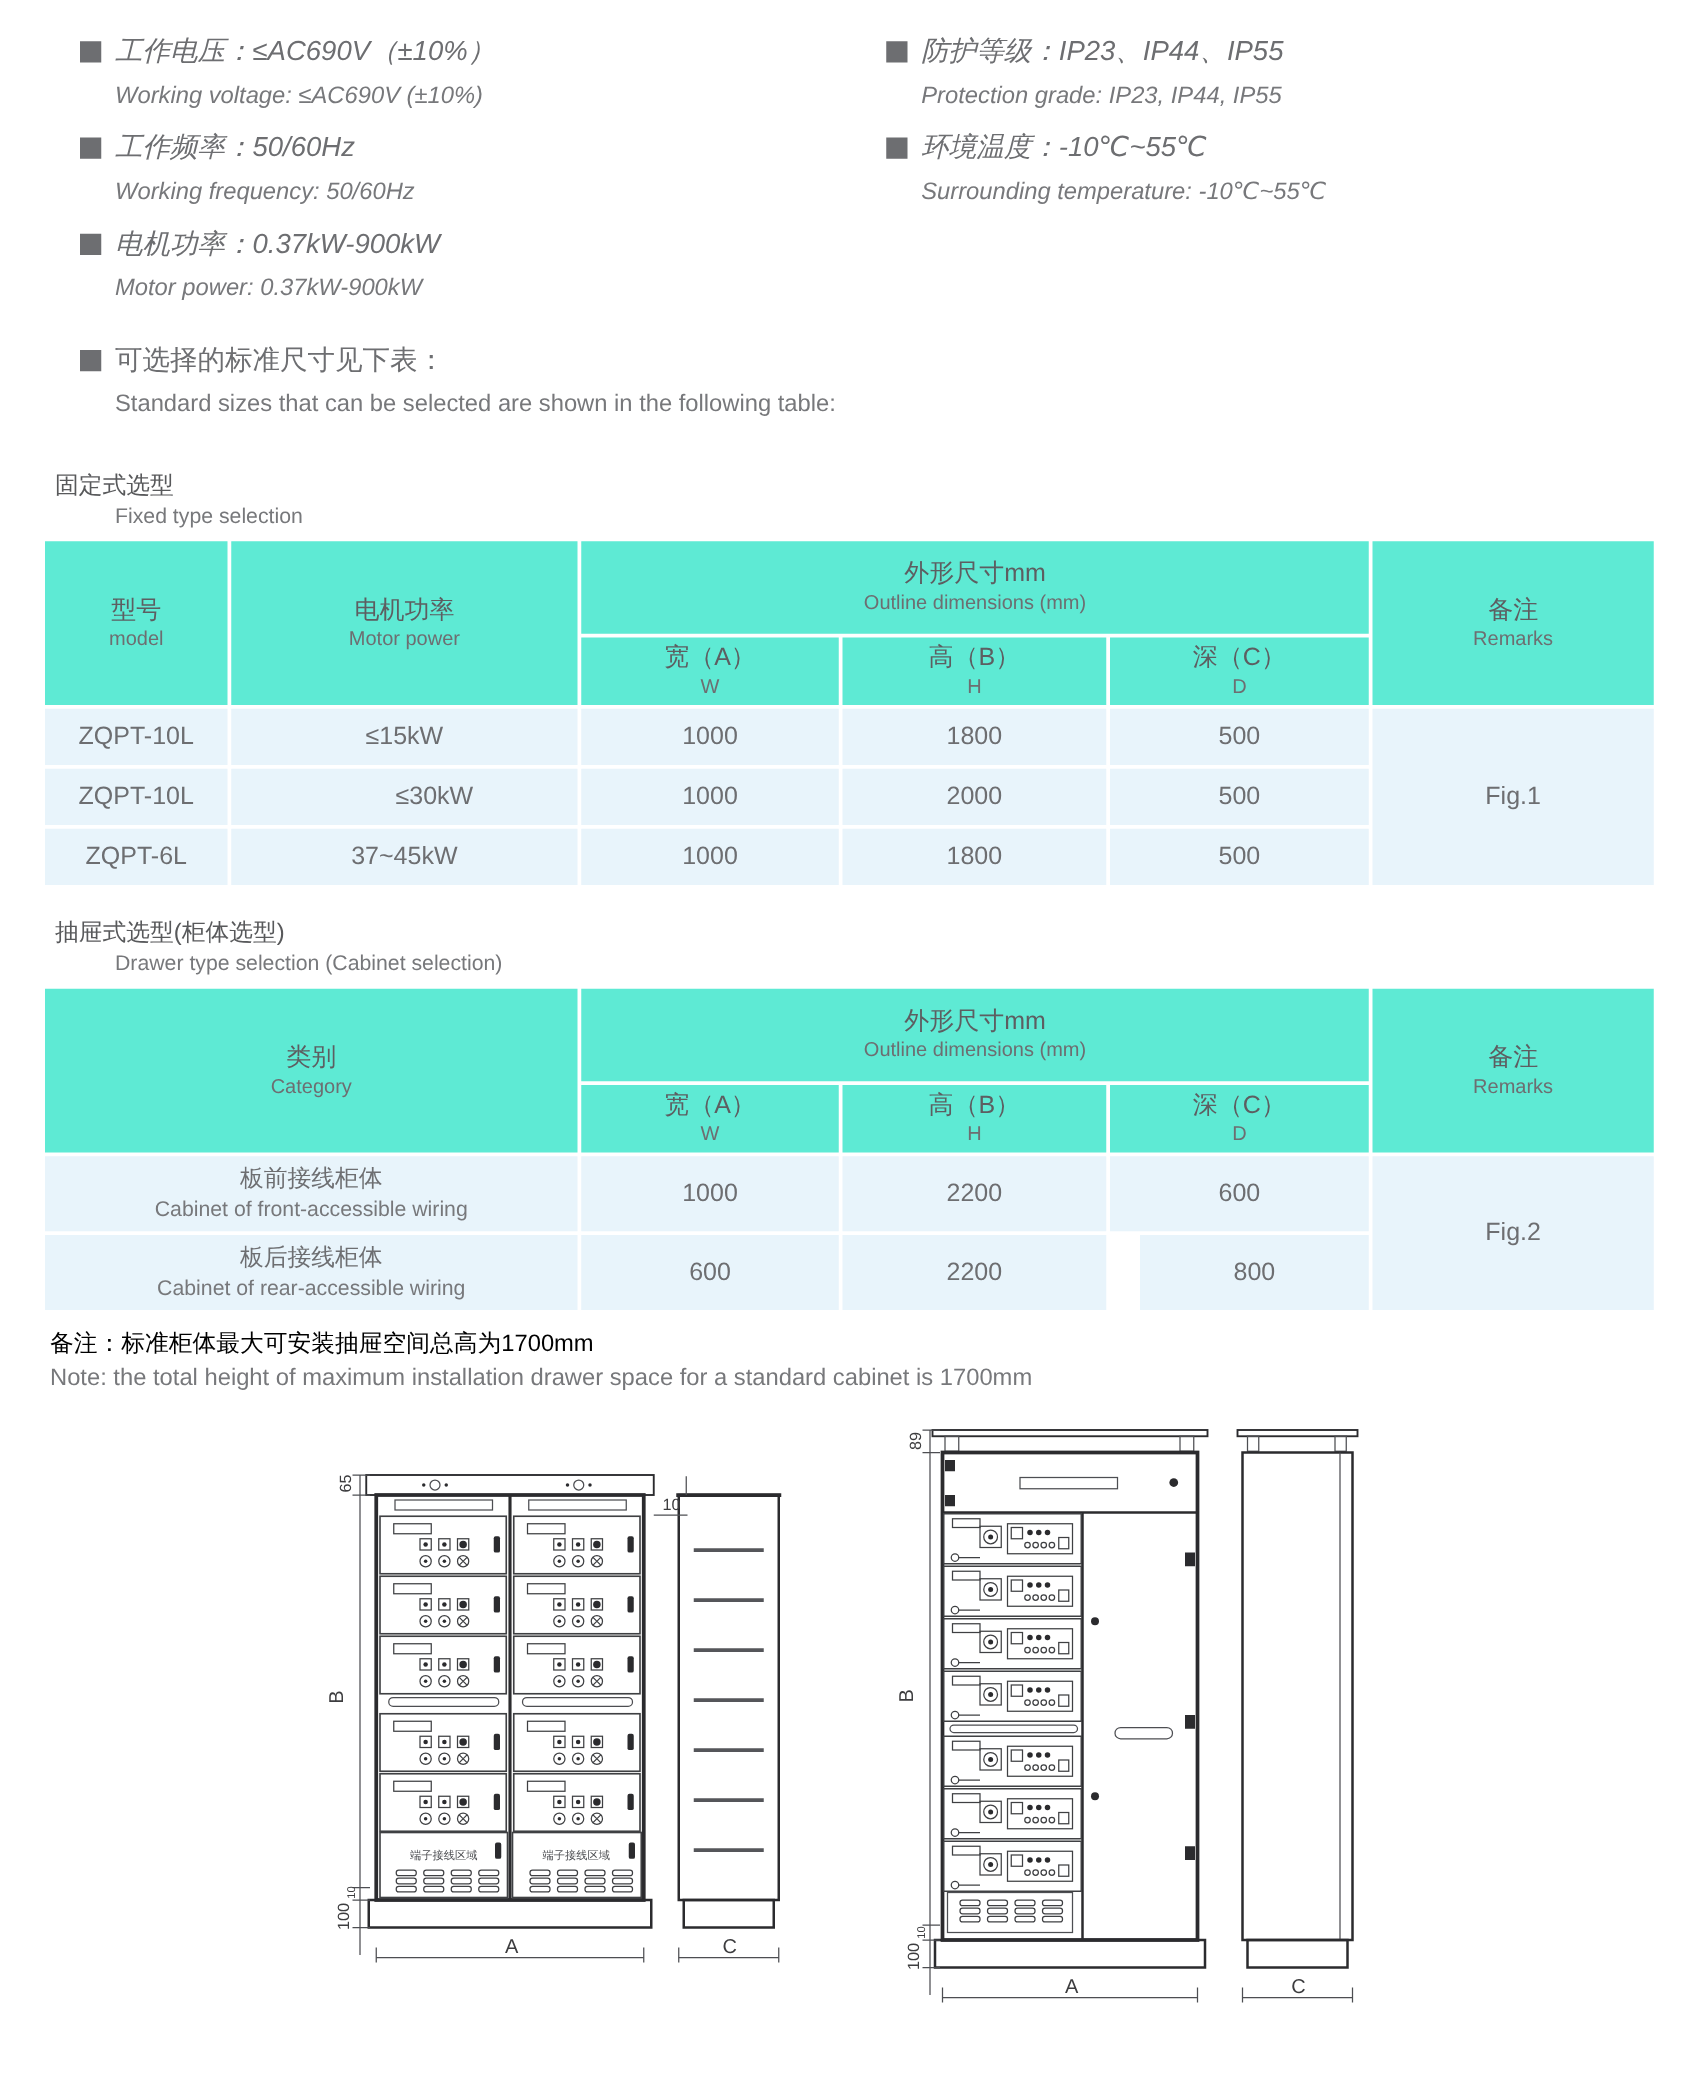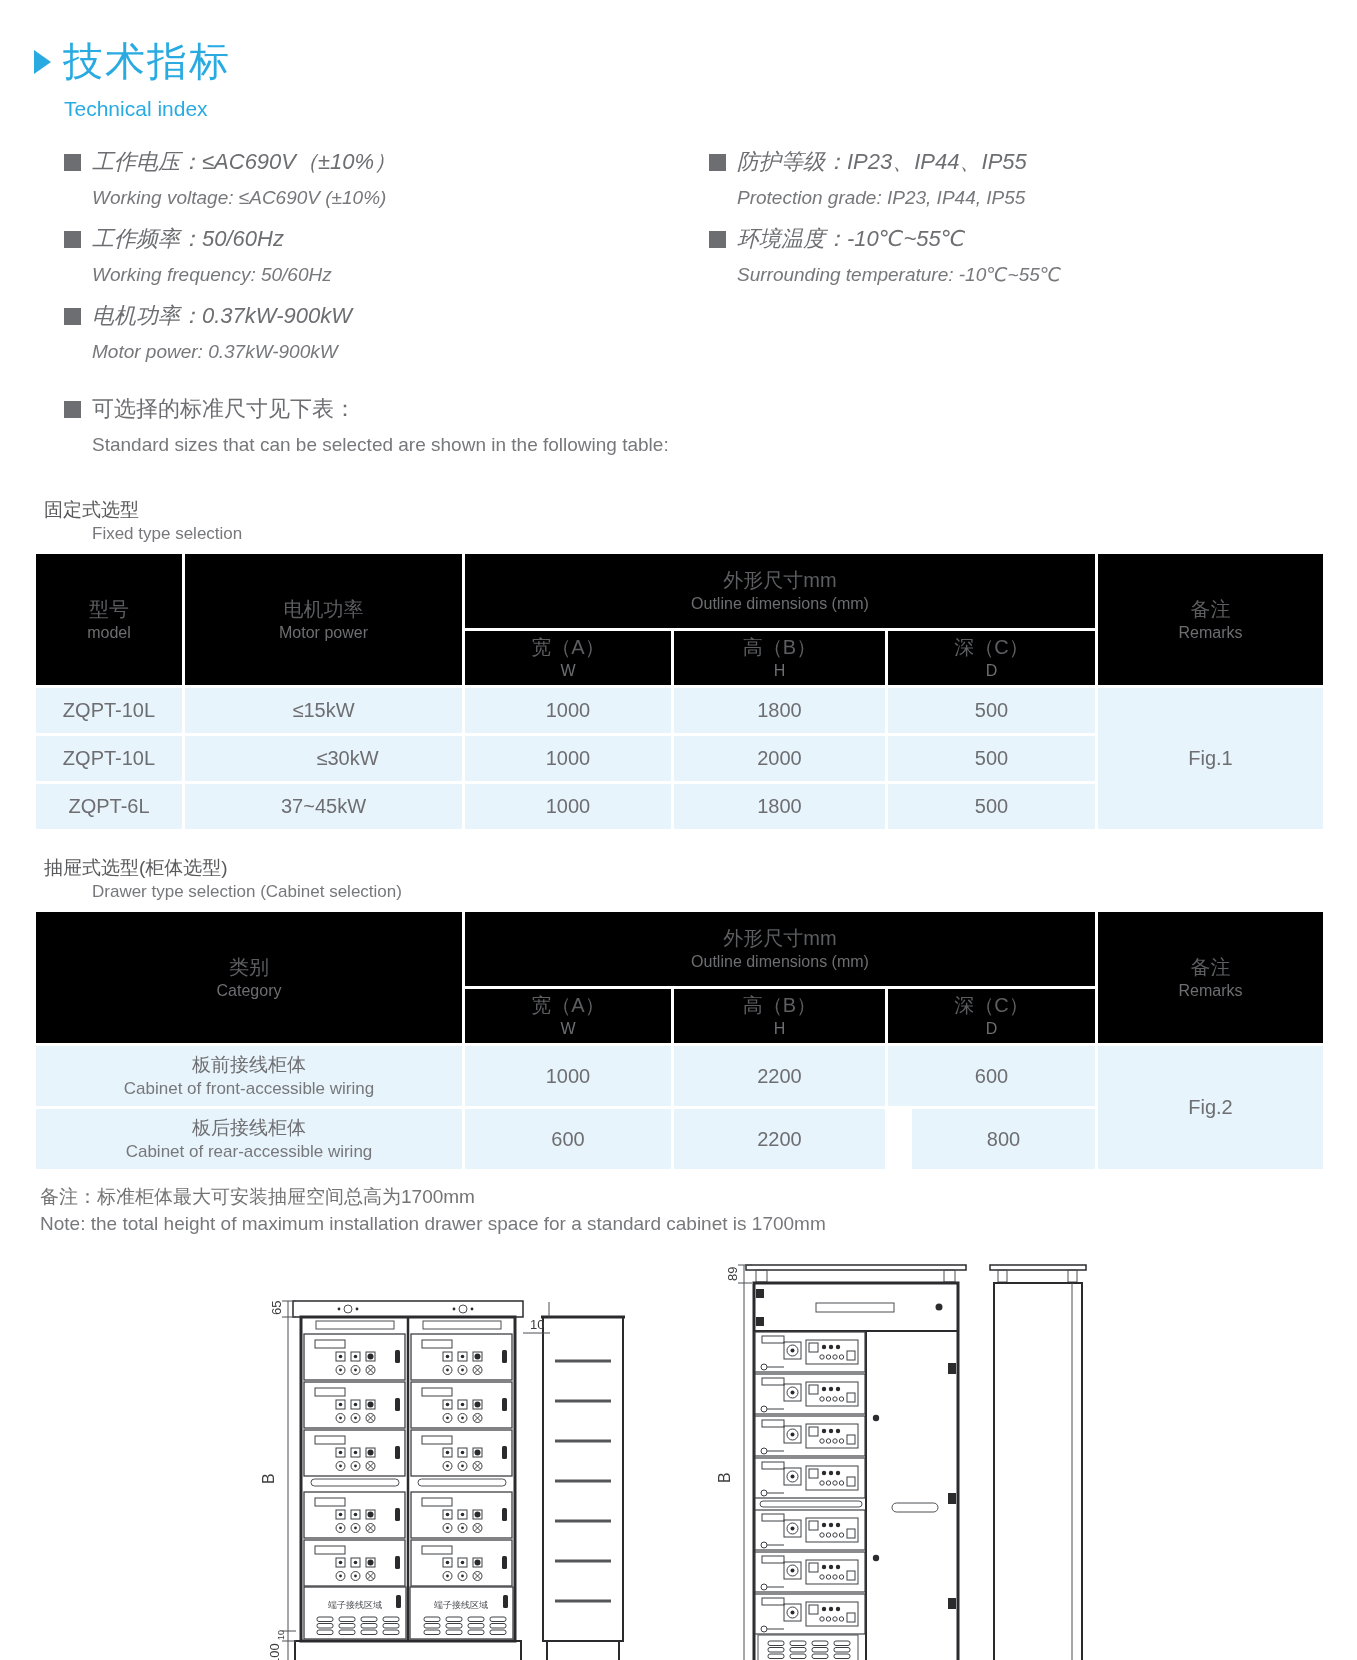--- a/index.html
+++ b/index.html
@@ -23,56 +23,49 @@
 
   
   .sec-label{padding:26px 0 0 44px;}
   .sec-zh{font-size:19px;color:#58595b;line-height:25px;}
   .sec-en{font-size:17px;color:#77787b;line-height:24px;margin-left:48px;}
 
   
   .grid{display:grid;gap:3px;background:#fff;margin:8px 0 0 36px;width:1287px;}
   .grid1{grid-template-columns:146px 277px 206px 211px 207px 225px;grid-template-rows:74px 54px 45px 45px 45px;}
   .grid2{grid-template-columns:426px 206px 211px 207px 225px;grid-template-rows:74px 54px 60px 60px;}
-  .hcell{background:#000000;display:flex;flex-direction:column;align-items:center;justify-content:center;text-align:center;}
+  .hcell{background:#5eead4;display:flex;flex-direction:column;align-items:center;justify-content:center;text-align:center;}
   .bcell{background:#e8f4fb;display:flex;flex-direction:column;align-items:center;justify-content:center;text-align:center;}
   .hzh{font-size:20px;color:#5d5e61;line-height:26px;}
   .hen{font-size:16px;color:#6d6e71;line-height:22px;}
   .bval{font-size:20px;color:#6d6e71;}
   .bzh{font-size:19px;color:#6d6e71;line-height:25px;}
   .ben{font-size:17px;color:#77787b;line-height:23px;}
 
   
   .note{padding:14px 0 0 40px;}
-  .note-zh{font-size:19px;color:#737373;line-height:27px;}
+  .note-zh{font-size:19px;color:#000000;line-height:27px;}
   .note-en{font-size:19px;color:#77787b;line-height:27px;}
 
   
   .figs{display:flex;justify-content:center;align-items:flex-start;gap:60px;margin-top:16px;transform:translateX(-16px);}
   figure{margin:0;text-align:center;}
   .fig1-wrap{margin-top:36px;}
   .ln{stroke:#4d4e52;stroke-width:1;fill:none;}
   .thick{stroke:#2b2b2e;stroke-width:3;fill:none;}
   .med{stroke:#2b2b2e;stroke-width:2;fill:none;}
   .dimtxt{font-size:13px;fill:#3d3d3f;}
   .dimsm{font-size:9px;fill:#3d3d3f;}
   .dimbig{font-size:16px;fill:#3d3d3f;}
 </style>
 </head>
 <body>
 
 <div class="page">
 
-  <div class="hdr">
-    <div class="title-row">
-      <span class="arrow"></span>
-      <h1 class="title-zh">技术指标</h1>
-    </div>
-    <div class="title-en">Technical index</div>
-  </div>
 
   <div class="specs">
     <div>
       <div class="spec-item">
         <div class="spec-zh">
             <span class="sq"></span>
             <span>工作电压：≤AC690V（±10%）</span>
           </div>
         <div class="spec-en">Working voltage: ≤AC690V (±10%)</div>
       </div>

